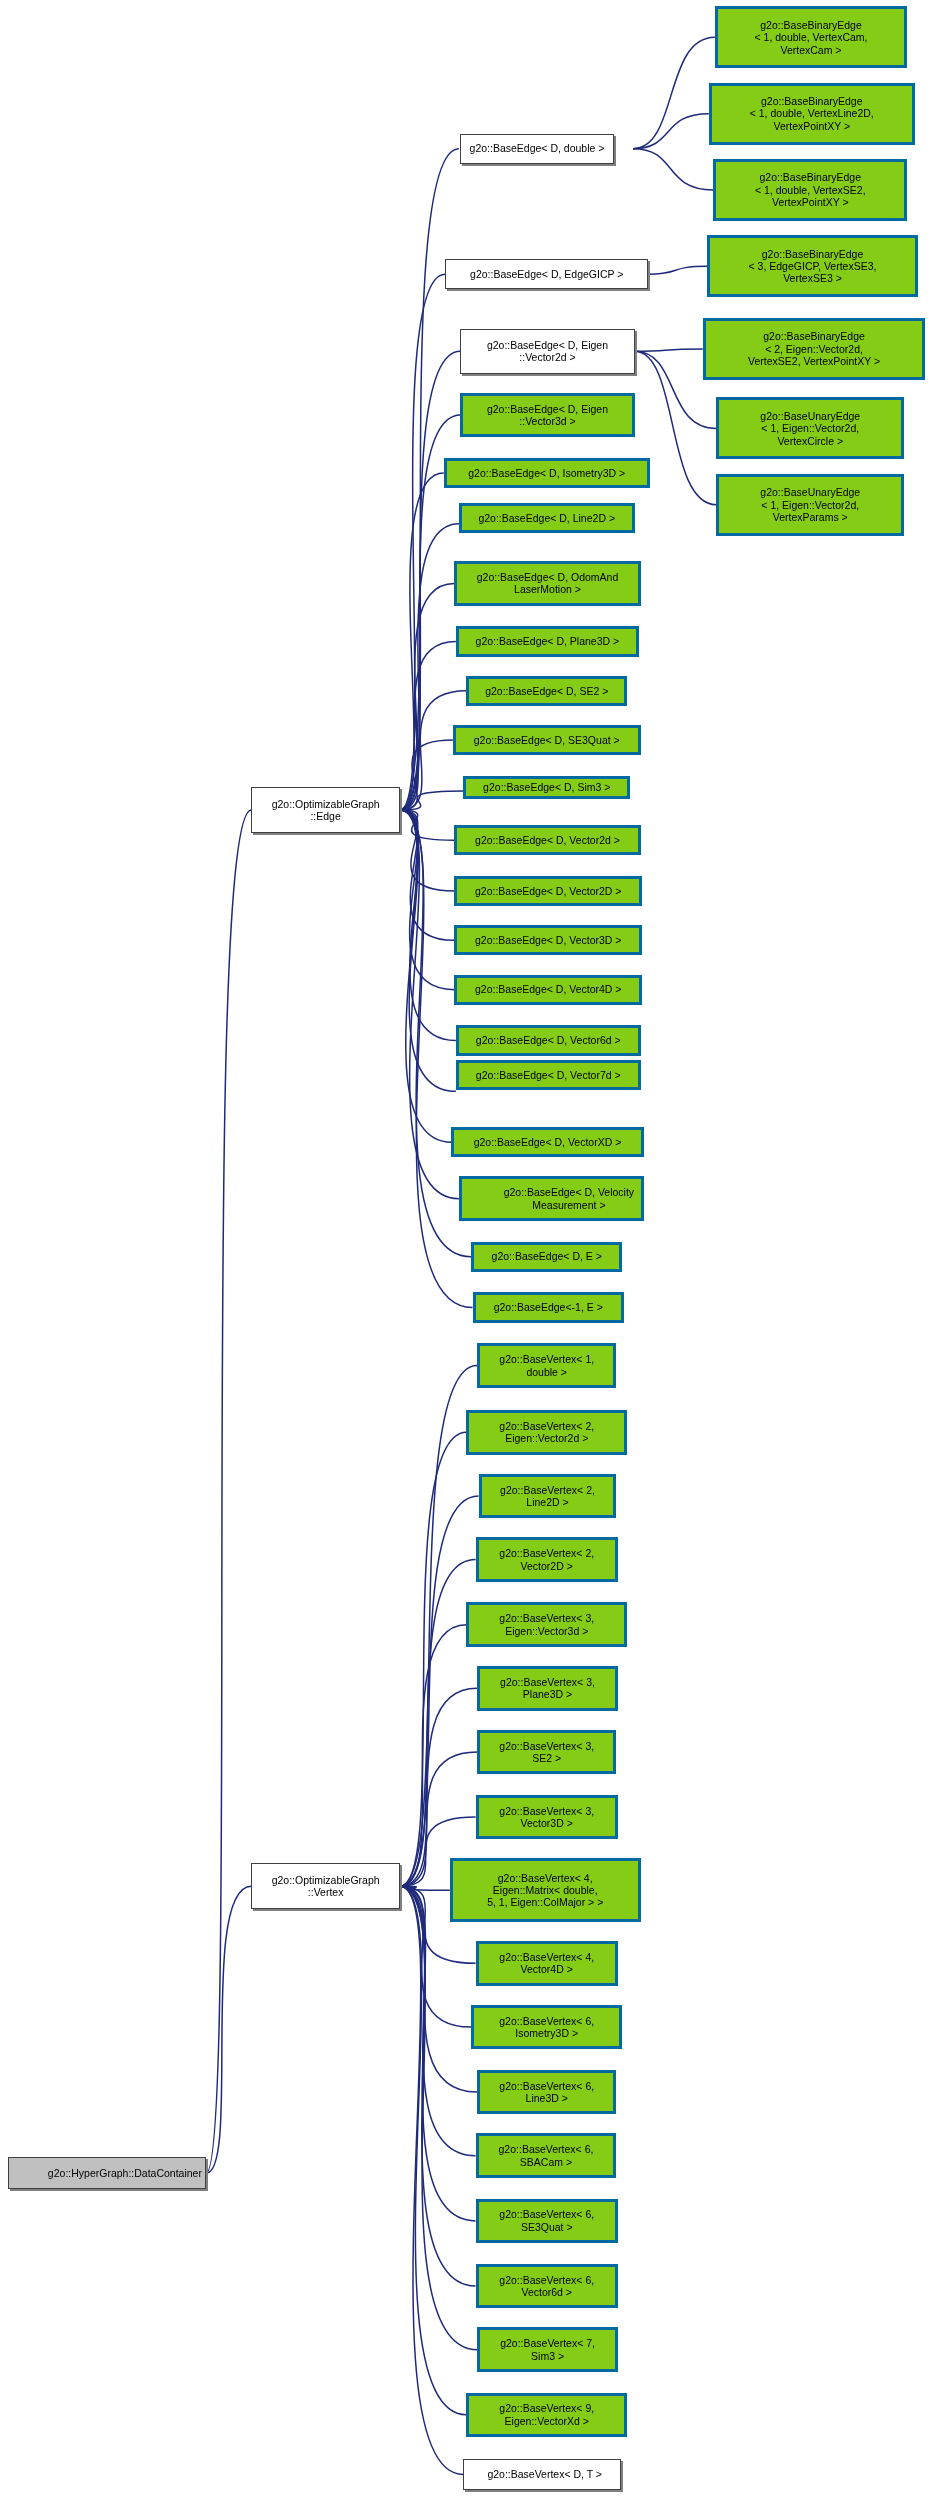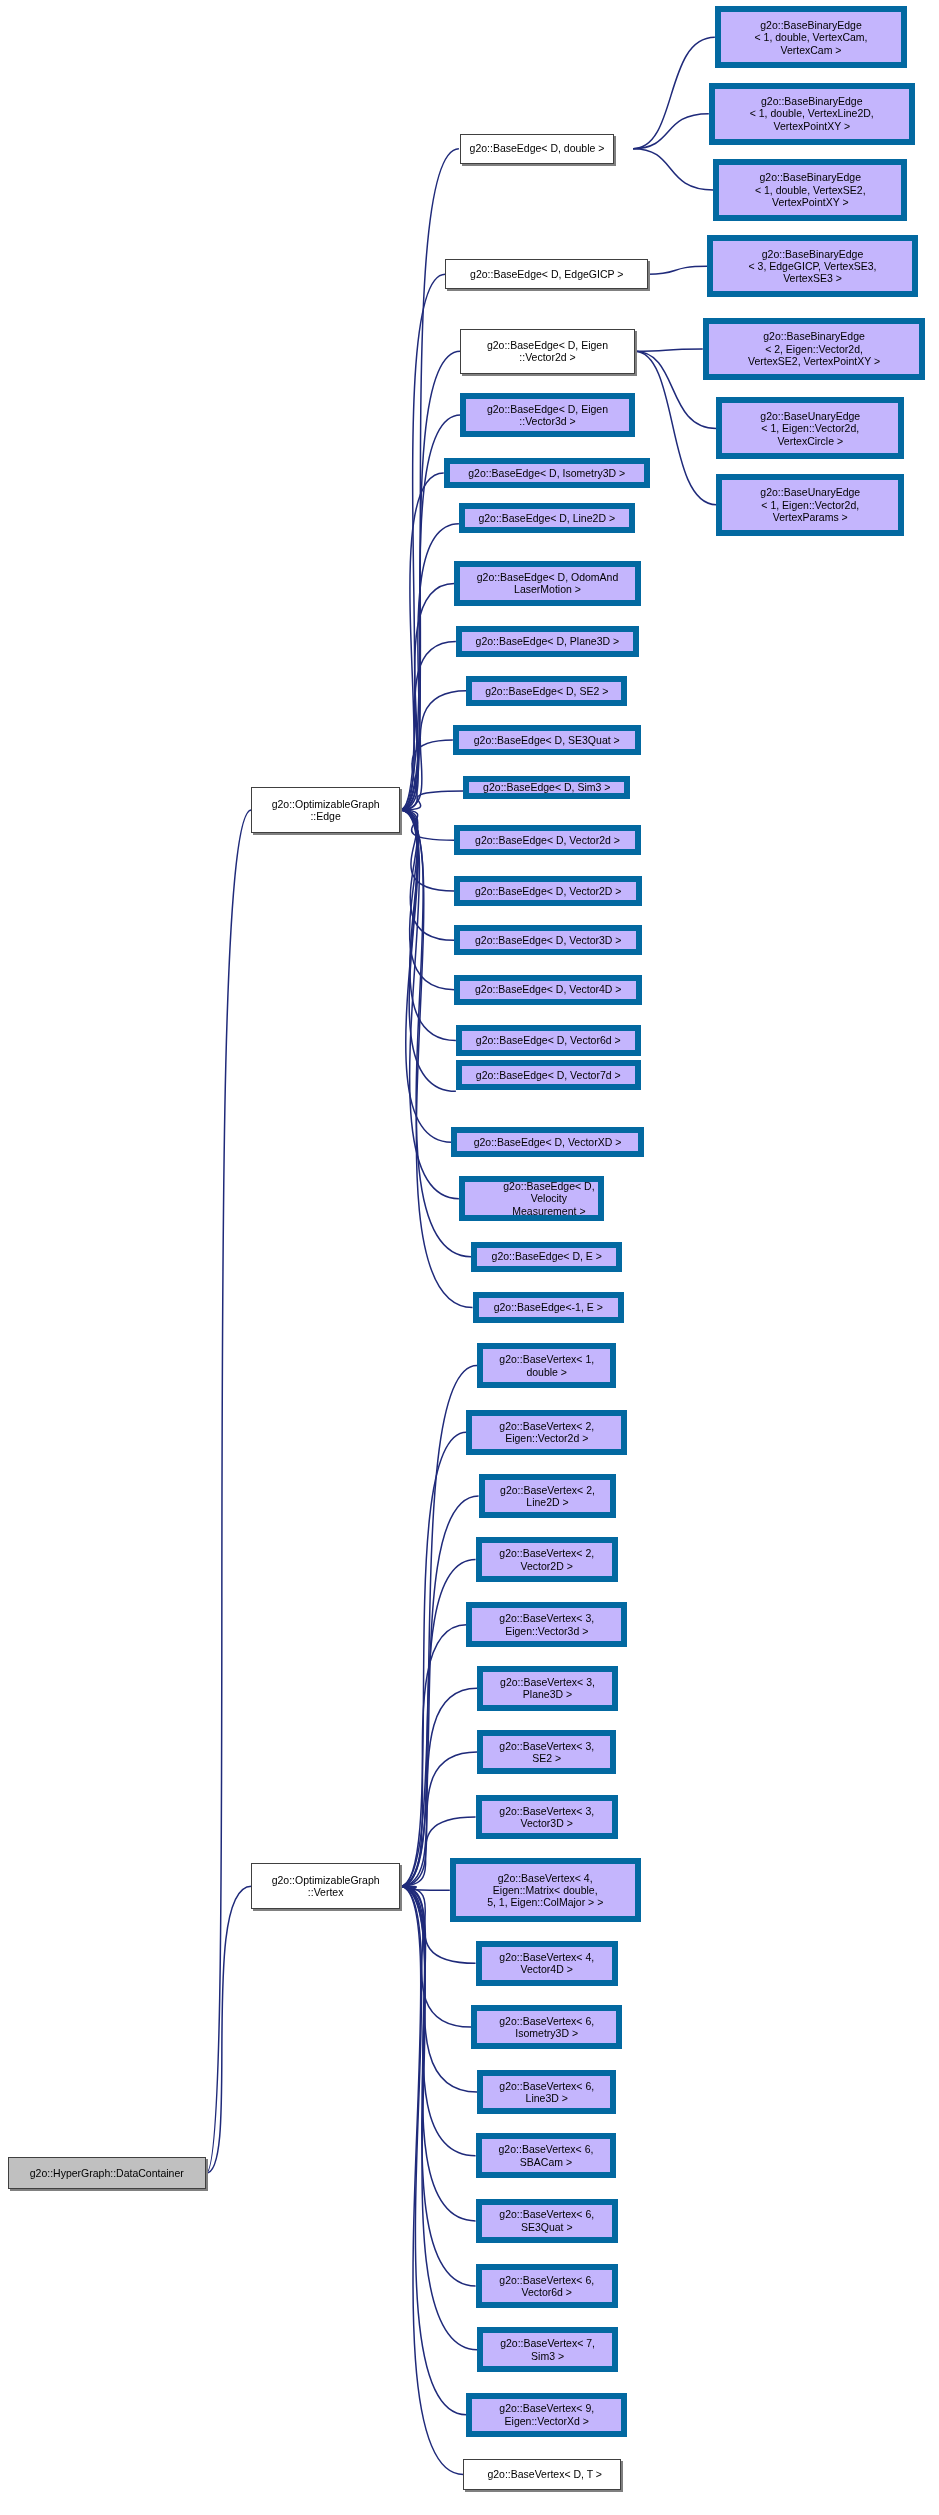--- a/index.html
+++ b/index.html
@@ -29,30 +29,31 @@
   .node {
     position: absolute;
     box-sizing: border-box;
     display: flex;
     align-items: center;
     justify-content: center;
     text-align: center;
     font-size: 10.5px;
     line-height: 12.4px;
     color: #000000;
-    background: #c4b5fd;
-    border: 6px solid #0369a1;
+    background: #84cc16;
+    border: 3px solid #0369a1;
     white-space: pre-line;
     padding: 1px 3px;
     z-index: 5;
   }
   .node.root {
     background: #c0c0c0;
     border: 1px solid #404040;
     box-shadow: 2px 2px 0 #808080;
+    justify-content: flex-end;
   }
   .node.base {
     background: #ffffff;
     border: 1px solid #404040;
     box-shadow: 2px 2px 0 #808080;
   }
   .node-label {
     display: block;
     white-space: pre-line;
   }
@@ -179,21 +180,21 @@
     </div>
     <div class="node" style="left: 455.869px; top: 1025.4px; width: 184.771px; height: 30.2054px;">
       <span class="node-label">g2o::BaseEdge&lt; D, Vector6d &gt;</span>
     </div>
     <div class="node" style="left: 455.869px; top: 1060px; width: 184.771px; height: 30.2054px;">
       <span class="node-label">g2o::BaseEdge&lt; D, Vector7d &gt;</span>
     </div>
     <div class="node" style="left: 451.326px; top: 1127.14px; width: 192.344px; height: 30.2054px;">
       <span class="node-label">g2o::BaseEdge&lt; D, VectorXD &gt;</span>
     </div>
-    <div class="node" style="left: 458.898px; top: 1176.42px; width: 145px; height: 44.5133px; padding-left: 38px;">
+    <div class="node" style="left: 458.898px; top: 1176.42px; width: 185px; height: 44.5133px; padding-left: 38px;">
       <span class="node-label">g2o::BaseEdge&lt; D, Velocity
 Measurement &gt;</span>
     </div>
     <div class="node" style="left: 471.015px; top: 1241.6px; width: 151.452px; height: 30.2054px;">
       <span class="node-label">g2o::BaseEdge&lt; D, E &gt;</span>
     </div>
     <div class="node" style="left: 472.529px; top: 1292.47px; width: 151.452px; height: 30.2054px;">
       <span class="node-label">g2o::BaseEdge&lt;-1, E &gt;</span>
     </div>
 

